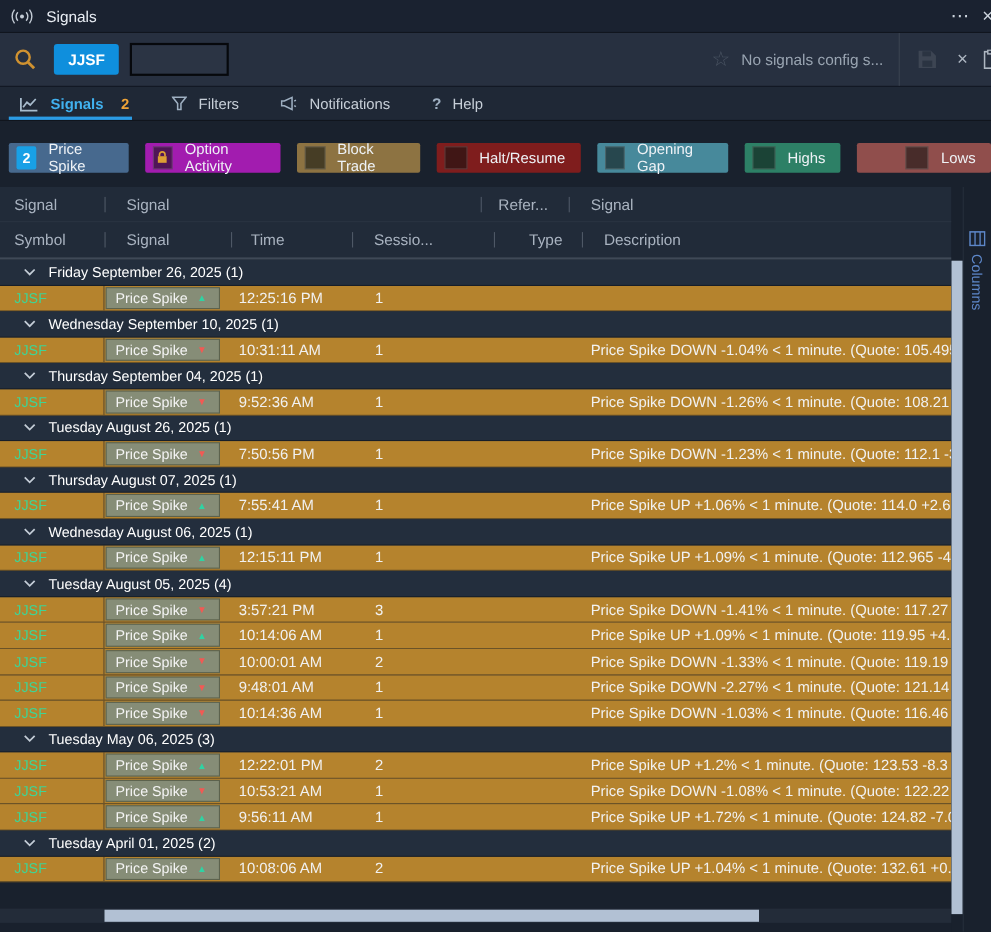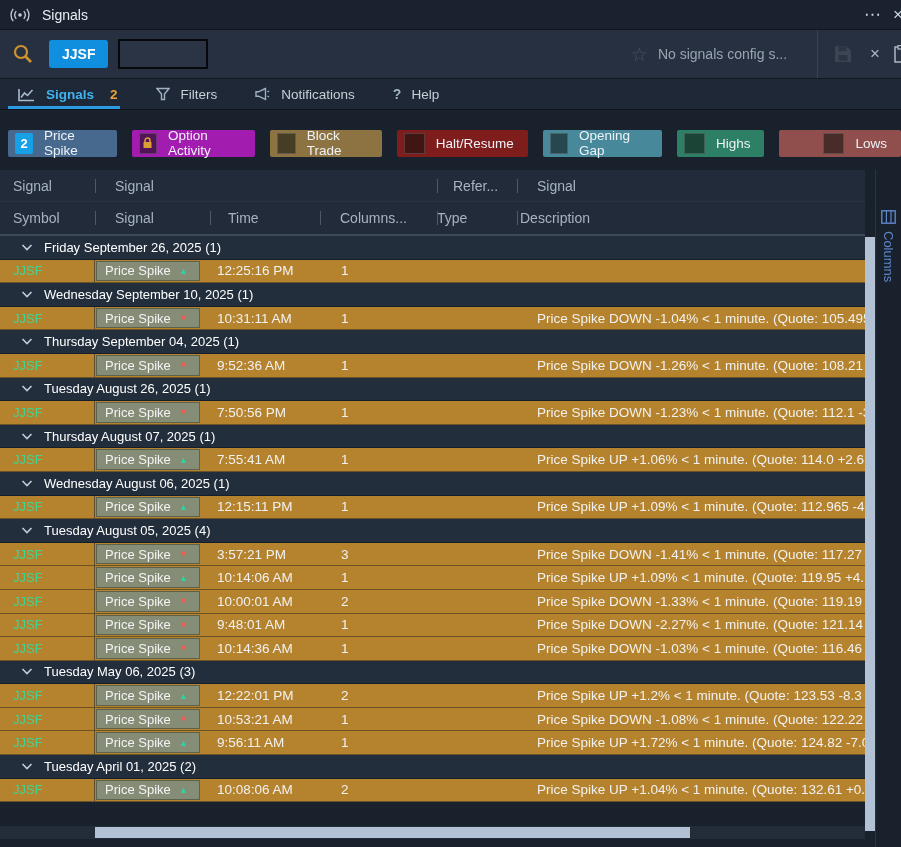--- a/index.html
+++ b/index.html
@@ -20,21 +20,21 @@
 
   
   .toolbar { height: 49px; background: #273040; display: flex; align-items: center;
     padding: 0 0 0 12px; border-bottom: 1px solid #111722; position: relative; overflow: hidden; }
   .symbol-chip { margin-left: 15px; background: #0f8fdd; color: #fff; font-weight: 700;
     font-size: 14px; padding: 6px 13px; border-radius: 3px; cursor: pointer; }
   .search-input { margin-left: 10px; width: 90px; height: 30px; background: #2b3444;
     border: 2px solid #06080c; color: #dfe5ec; font-size: 13px; padding: 0 6px; outline: none; }
   .toolbar .right { margin-left: auto; display: flex; align-items: center; }
   .star { color: #4b5563; font-size: 19px; }
-  .config-label { color: #99a4b1; font-size: 14px; margin: 0 30px 0 10px; }
+  .config-label { color: #99a4b1; font-size: 14px; margin: 0 14px 0 10px; }
   .toolbar-divider { width: 1px; height: 49px; background: #3a4350; }
   .save-icon { margin-left: 16px; }
   .toolbar-close { color: #aeb7c2; font-size: 17px; margin-left: 18px; cursor: pointer; }
   .clip-icon { margin-left: 14px; margin-right: -9px; }
 
   
   .tabbar { height: 31px; background: #1f2836; display: flex; align-items: center;
     padding-left: 18px; border-bottom: 1px solid #10151d; }
   .tab { display: flex; align-items: center; height: 100%; cursor: pointer;
     color: #c7cfd8; font-size: 13.5px; position: relative; }
@@ -68,22 +68,22 @@
   .hc.tick::before { content: ""; position: absolute; left: 0; top: 50%; margin-top: -7px;
     width: 1px; height: 14px; background: #4e5866; }
   .g-sym  { width: 95px;  padding-left: 13px; }
   .g-sig  { width: 342px; padding-left: 20px; }
   .g-ref  { width: 80px;  padding-left: 16px; }
   .g-desc { flex: 1;      padding-left: 20px; }
   .h-sym  { width: 95px;  padding-left: 13px; }
   .h-sig  { width: 115px; padding-left: 20px; }
   .h-time { width: 110px; padding-left: 18px; }
   .h-sess { width: 117px; padding-left: 20px; }
-  .h-type { width: 80px;  padding-left: 0; }
-  .h-desc { flex: 1;      padding-left: 3px; }
+  .h-type { width: 80px;  padding-left: 32px; margin-left: 12px; }
+  .h-desc { flex: 1;      padding-left: 20px; }
 
   .tbody { height: 590px; overflow: hidden; }
   .group-row { height: 23.6px; background: #232e3d; display: flex; align-items: center;
     padding-left: 21px; border-bottom: 1px solid #171e29; color: #ffffff; font-size: 13px; cursor: pointer; }
   .chev { width: 12px; height: 7px; margin-right: 11px; fill: none; stroke: #c3ccd6; stroke-width: 1.6; }
   .data-row { height: 23.6px; background: #b5832d; display: flex; align-items: stretch;
     border-bottom: 1px solid rgba(18,24,34,0.45); color: #f1f1f1; font-size: 13.5px; cursor: pointer; }
   .c { display: flex; align-items: center; }
   .c.sym  { width: 95px; padding-left: 13px; color: #3fd494; font-size: 13px;
     border-right: 1px solid rgba(25,30,40,0.55); }
@@ -227,21 +227,21 @@
       <div class="hrow hrow1">
         <div class="hc g-sym">Signal</div>
         <div class="hc g-sig tick">Signal</div>
         <div class="hc g-ref tick">Refer...</div>
         <div class="hc g-desc tick">Signal</div>
       </div>
       <div class="hrow">
         <div class="hc h-sym">Symbol</div>
         <div class="hc h-sig tick">Signal</div>
         <div class="hc h-time tick">Time</div>
-        <div class="hc h-sess tick">Columns...</div>
+        <div class="hc h-sess tick">Sessio...</div>
         <div class="hc h-type tick">Type</div>
         <div class="hc h-desc tick">Description</div>
       </div>
     </div>
     <div class="tbody">
         <div class="group-row">
           <svg class="chev" viewBox="0 0 12 7">
             <polyline points="1.5,1 6,5.5 10.5,1"></polyline>
           </svg>
           <span>Friday September 26, 2025 (1)</span>

